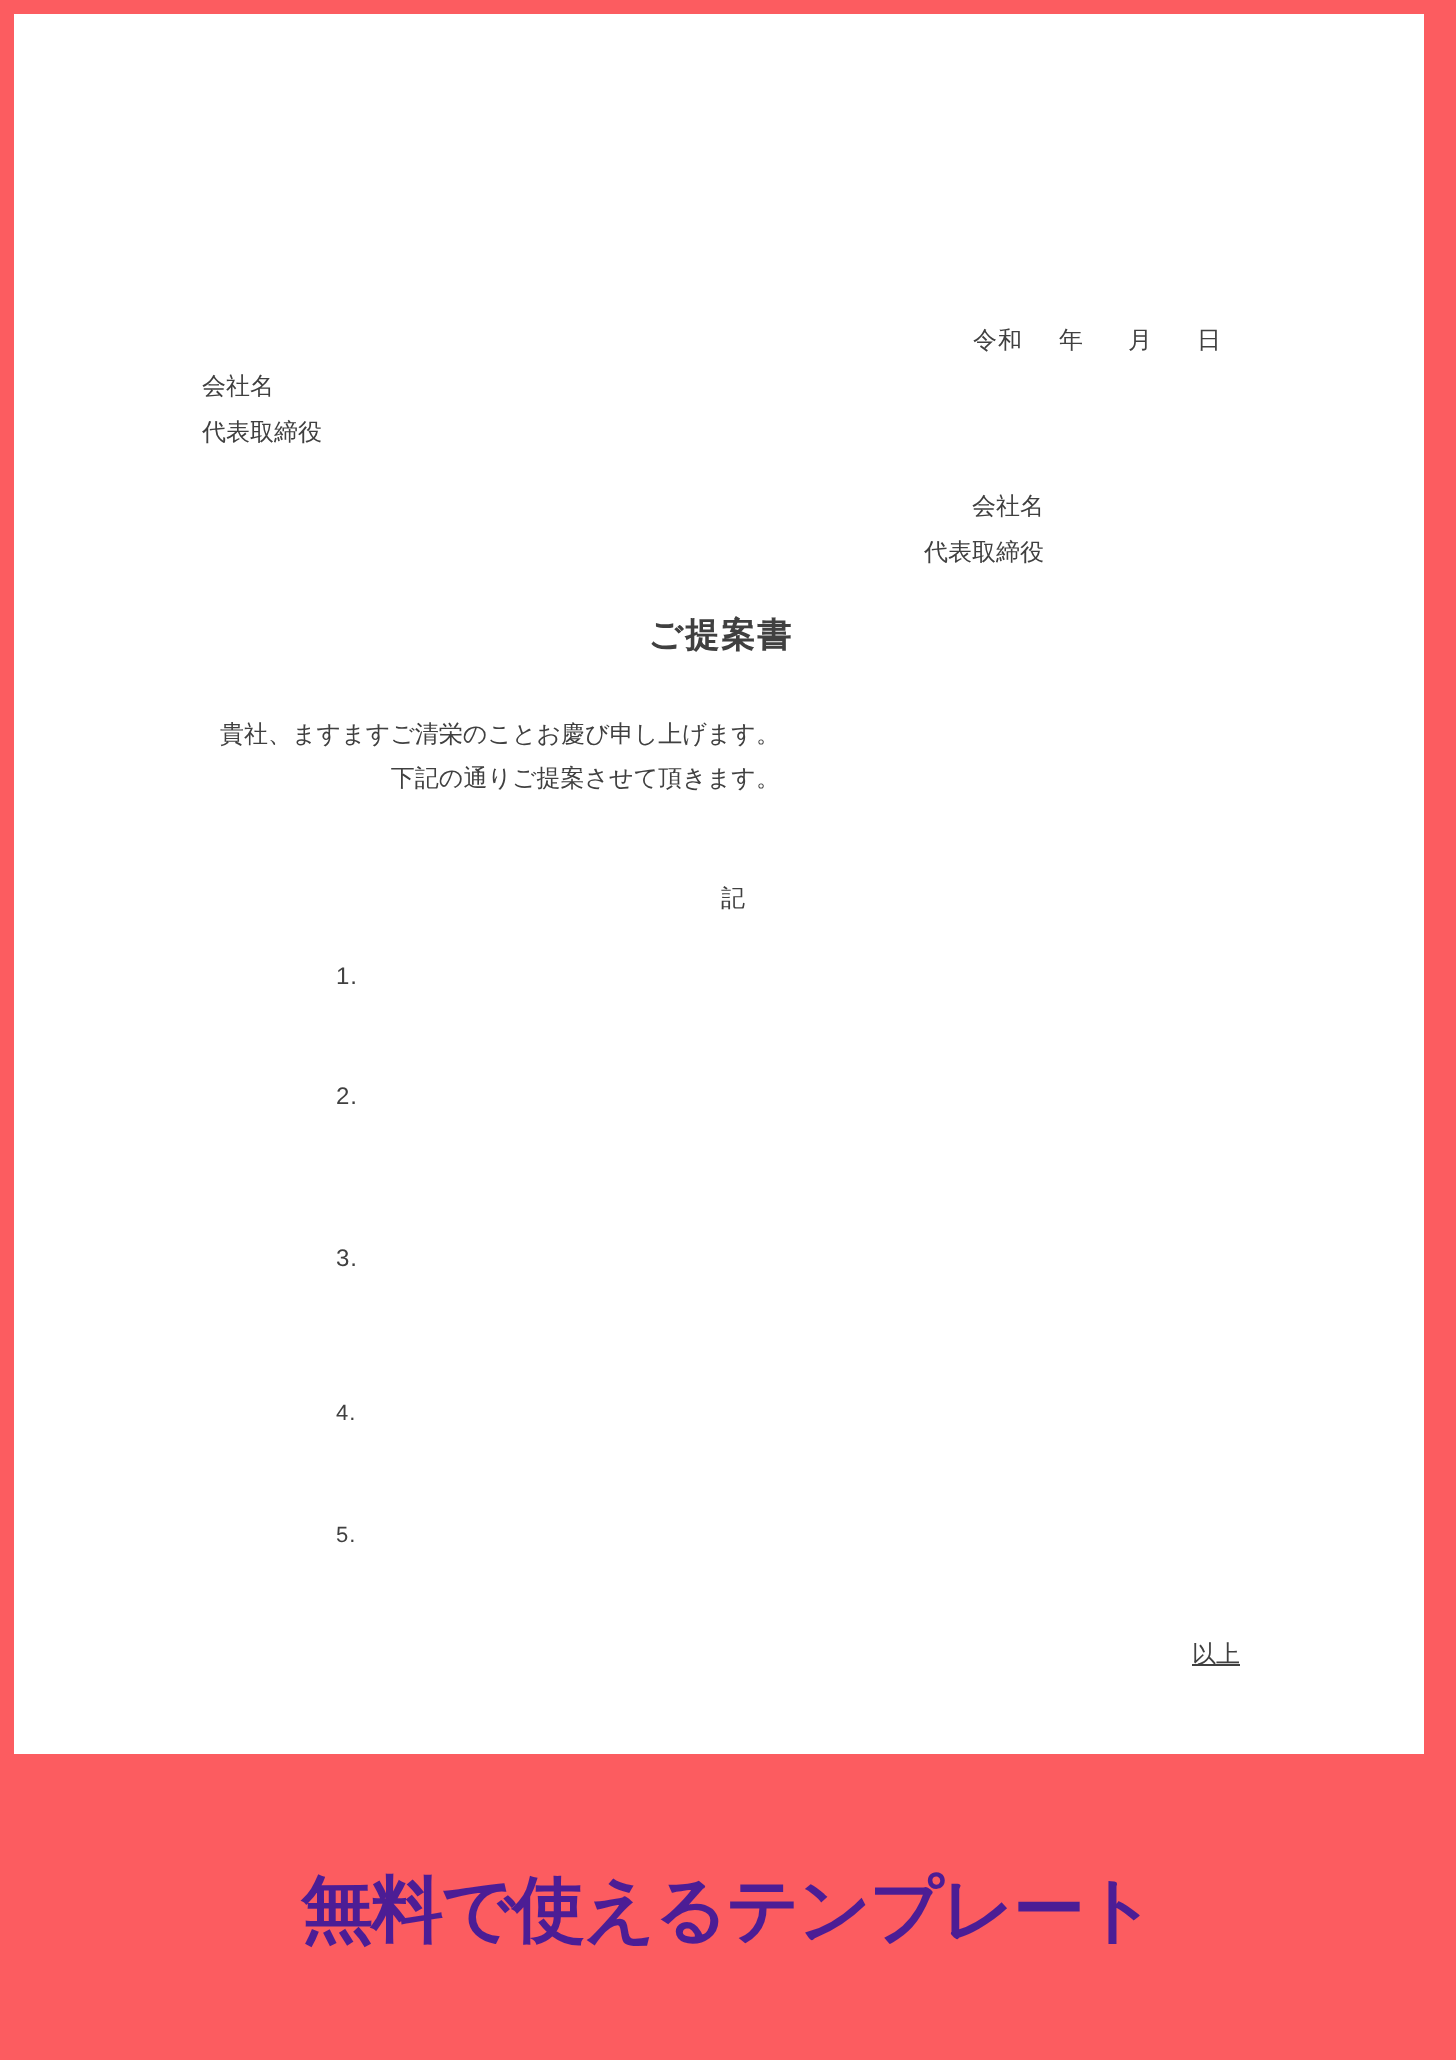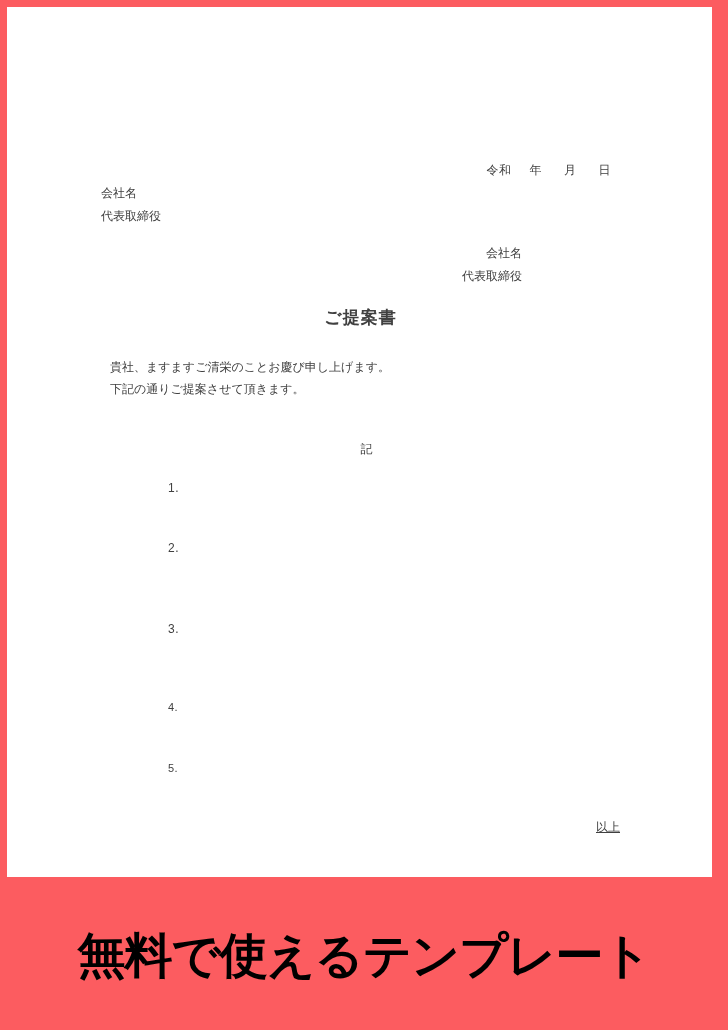--- a/index.html
+++ b/index.html
@@ -37,21 +37,21 @@
   .sender-block { right: 190px; top: 235px; line-height: 23px; text-align: right; }
 
   .doc-title {
     left: 2px; right: 0; top: 299px;
     text-align: center;
     font-size: 17px;
     font-weight: bold;
     letter-spacing: 1px;
   }
 
-  .body-text { left: 103px; top: 349px; line-height: 22.4px; }
+  .body-text { left: 103px; top: 349px; line-height: 22.4px; text-align: right; }
   .topic-blank { display: inline-block; width: 110px; height: 1px; }
 
   .ki-marker { left: 14px; right: 0; top: 434px; text-align: center; }
 
   .list-item { left: 161px; letter-spacing: 0.5px; }
   .li-1 { top: 474px; }
   .li-2 { top: 534px; }
   .li-3 { top: 615px; }
   .li-4 { top: 694px; font-size: 11px; }
   .li-5 { top: 755px; font-size: 11px; }
@@ -63,22 +63,22 @@
     left: 0;
     top: 877px;
     width: 728px;
     height: 153px;
     background: #FC5C60;
     display: flex;
     align-items: center;
     justify-content: center;
   }
   .banner-text {
-    color: #000000;
-    font-size: 48px;
+    color: #4c1d95;
+    font-size: 36px;
     font-weight: bold;
     letter-spacing: -1px;
     padding-top: 4px;
     white-space: nowrap;
     text-align: right;
   }
 </style>
 </head>
 <body>
 

